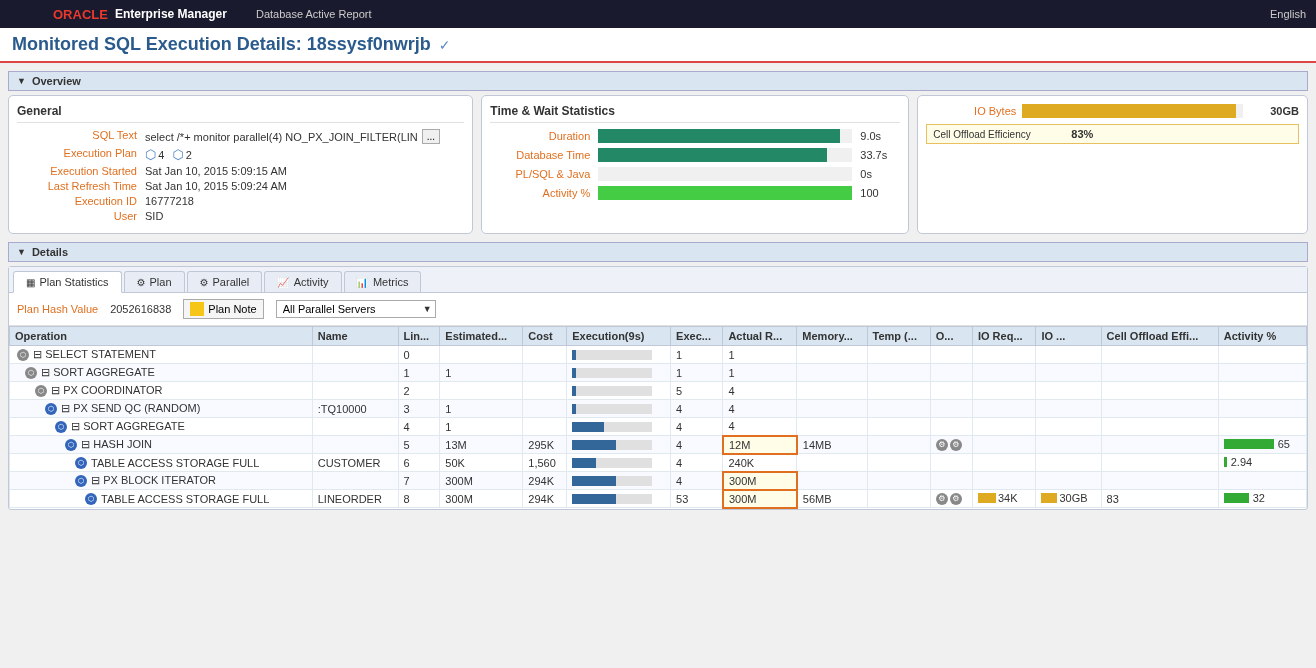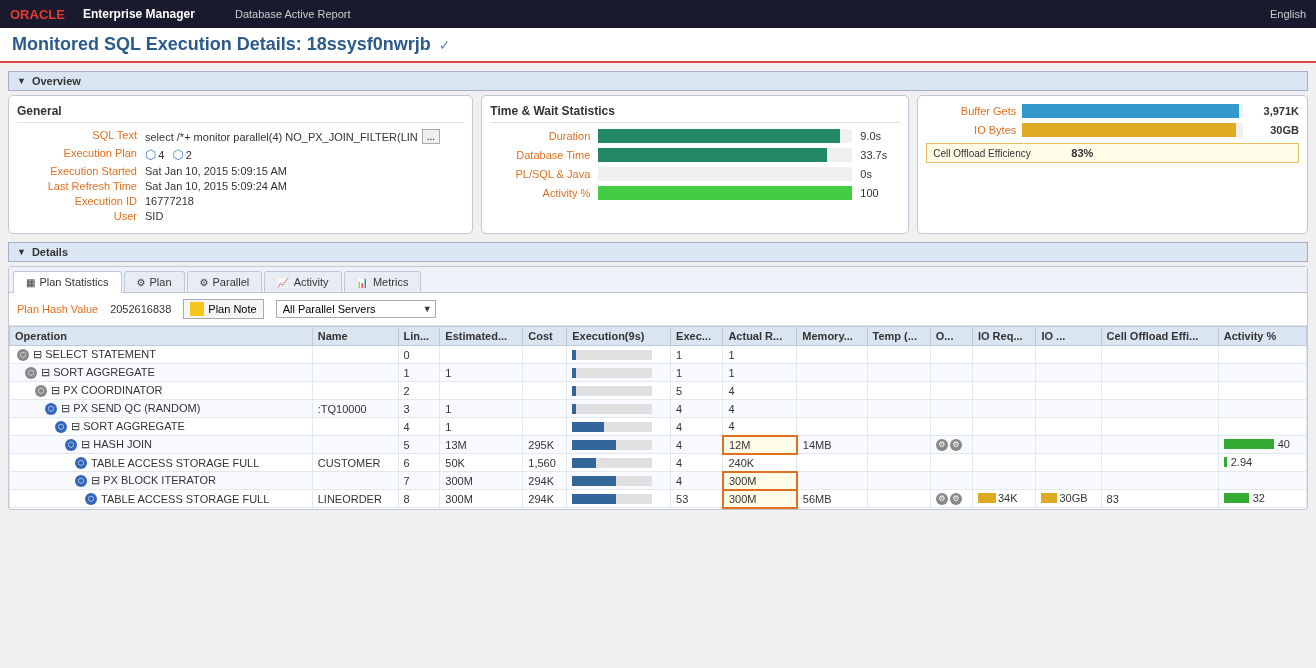--- a/index.html
+++ b/index.html
@@ -260,21 +260,21 @@
     .plan-table tr:nth-child(odd) td { background: #fff; }
 
     .op-cell { display: flex; align-items: center; gap: 2px; }
     
     .dual-icon { display: flex; gap: 2px; }
   </style>
 </head>
 <body>
 
 <div class="top-bar">
-  <div style="display:flex; align-items:center; gap:12px;">
+  <div style="display:flex; align-items:center; gap:1px;margin-left:43px;">
     <span class="oracle-logo">ORACLE</span>
     <span style="color:#fff; font-size:12px; font-weight:bold;">Enterprise Manager</span>
     <span style="color:#ccc; font-size:11px;padding-left:28px;">Database Active Report</span>
   </div>
   <span style="color:#ccc; font-size:11px;">English</span>
 </div>
 
 <div class="page-title-bar">
   <span class="page-title">Monitored SQL Execution Details: 18ssysf0nwrjb</span>
   <span style="color:#5588cc; font-size:14px;">✓</span>
@@ -367,27 +367,20 @@
         <span class="stat-label">Activity %</span>
         <div class="stat-bar-wrap">
           <div class="stat-bar" style="width:100%; background:#44cc44;"></div>
         </div>
         <span class="stat-value">100</span>
       </div>
     </div>
 
     <div class="panel panel-io">
 
-      <div class="io-row">
-        <span class="io-label">Buffer Gets</span>
-        <div class="io-bar-wrap">
-          <div class="io-bar" style="width:98%; background:#3399cc;"></div>
-        </div>
-        <span class="io-value">3,971K</span>
-      </div>
 
 
       <div class="io-row">
         <span class="io-label">IO Bytes</span>
         <div class="io-bar-wrap">
           <div class="io-bar" style="width:97%; background:#ddaa22;"></div>
         </div>
         <span class="io-value">30GB</span>
       </div>
 
@@ -627,21 +620,21 @@
                 <span style="width:12px;height:12px;border-radius:50%;background:#888;display:inline-flex;align-items:center;justify-content:center;color:white;font-size:8px;">⚙</span>
                 <span style="width:12px;height:12px;border-radius:50%;background:#888;display:inline-flex;align-items:center;justify-content:center;color:white;font-size:8px;">⚙</span>
               </div>
             </td>
             <td></td>
             <td></td>
             <td></td>
             <td>
               <div style="display:inline-flex; align-items:center; gap:4px;">
                 <div style="width:50px;height:10px;background:#33aa33;display:inline-block;"></div>
-                <span>40</span>
+                <span>65</span>
               </div>
             </td>
           </tr>
 
           <tr>
             <td>
               <div class="op-cell" style="padding-left:60px;">
                 <span style="width:12px;height:12px;border-radius:50%;background:#3366bb;display:inline-flex;align-items:center;justify-content:center;color:white;font-size:7px;flex-shrink:0;">⬡</span>
                 <span style="margin-left:2px;">TABLE ACCESS STORAGE FULL</span>
               </div>

